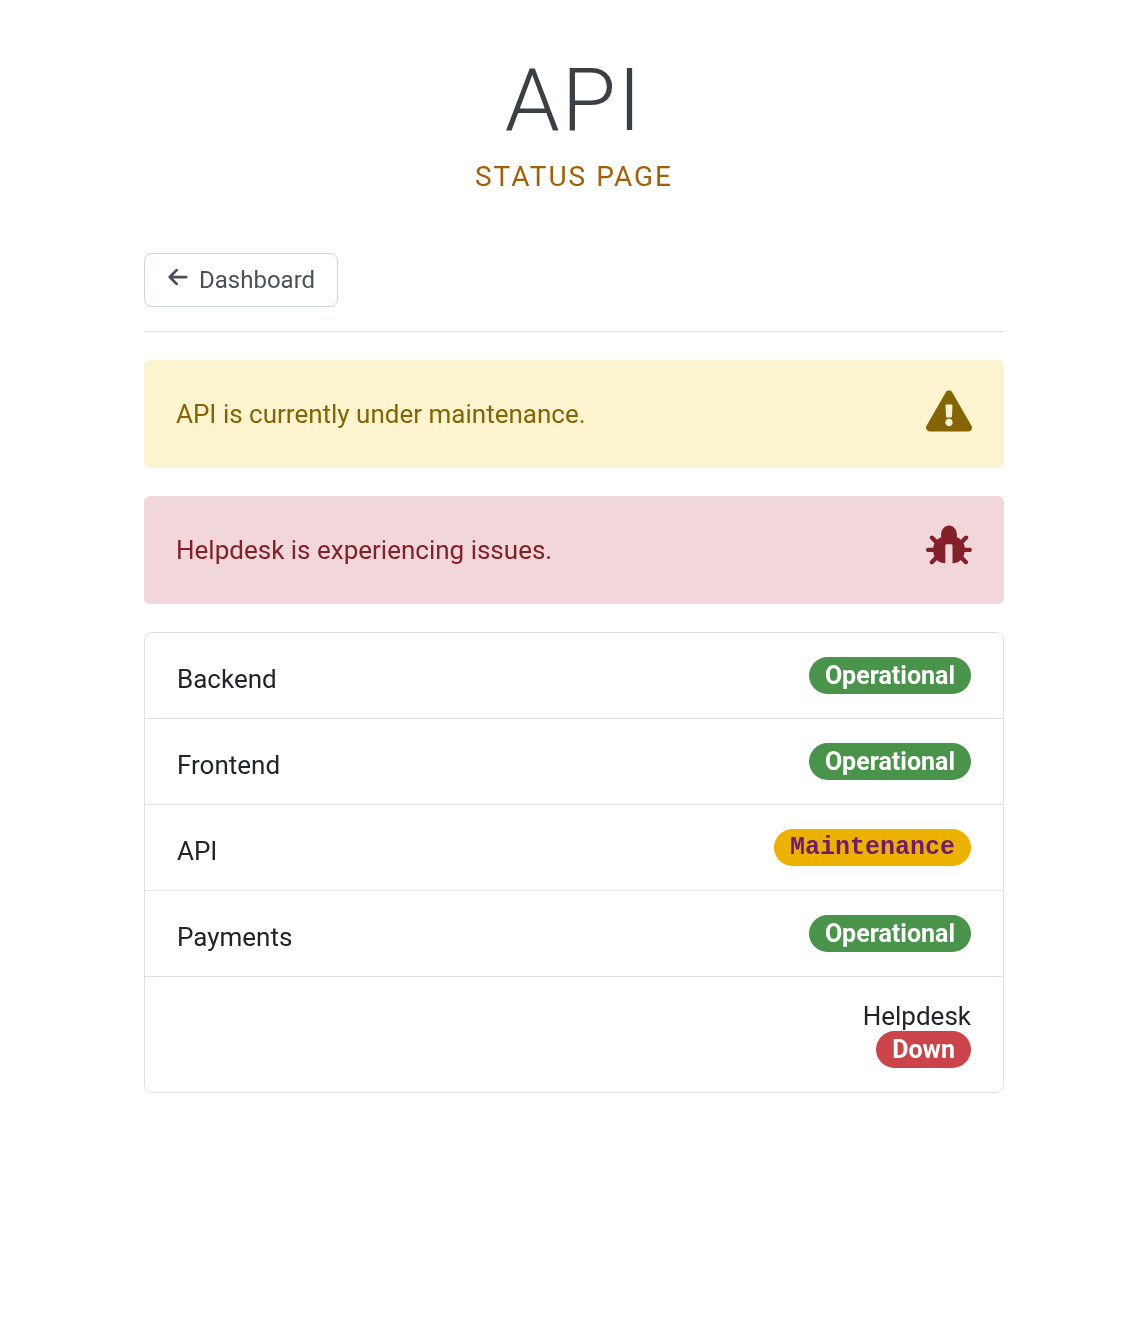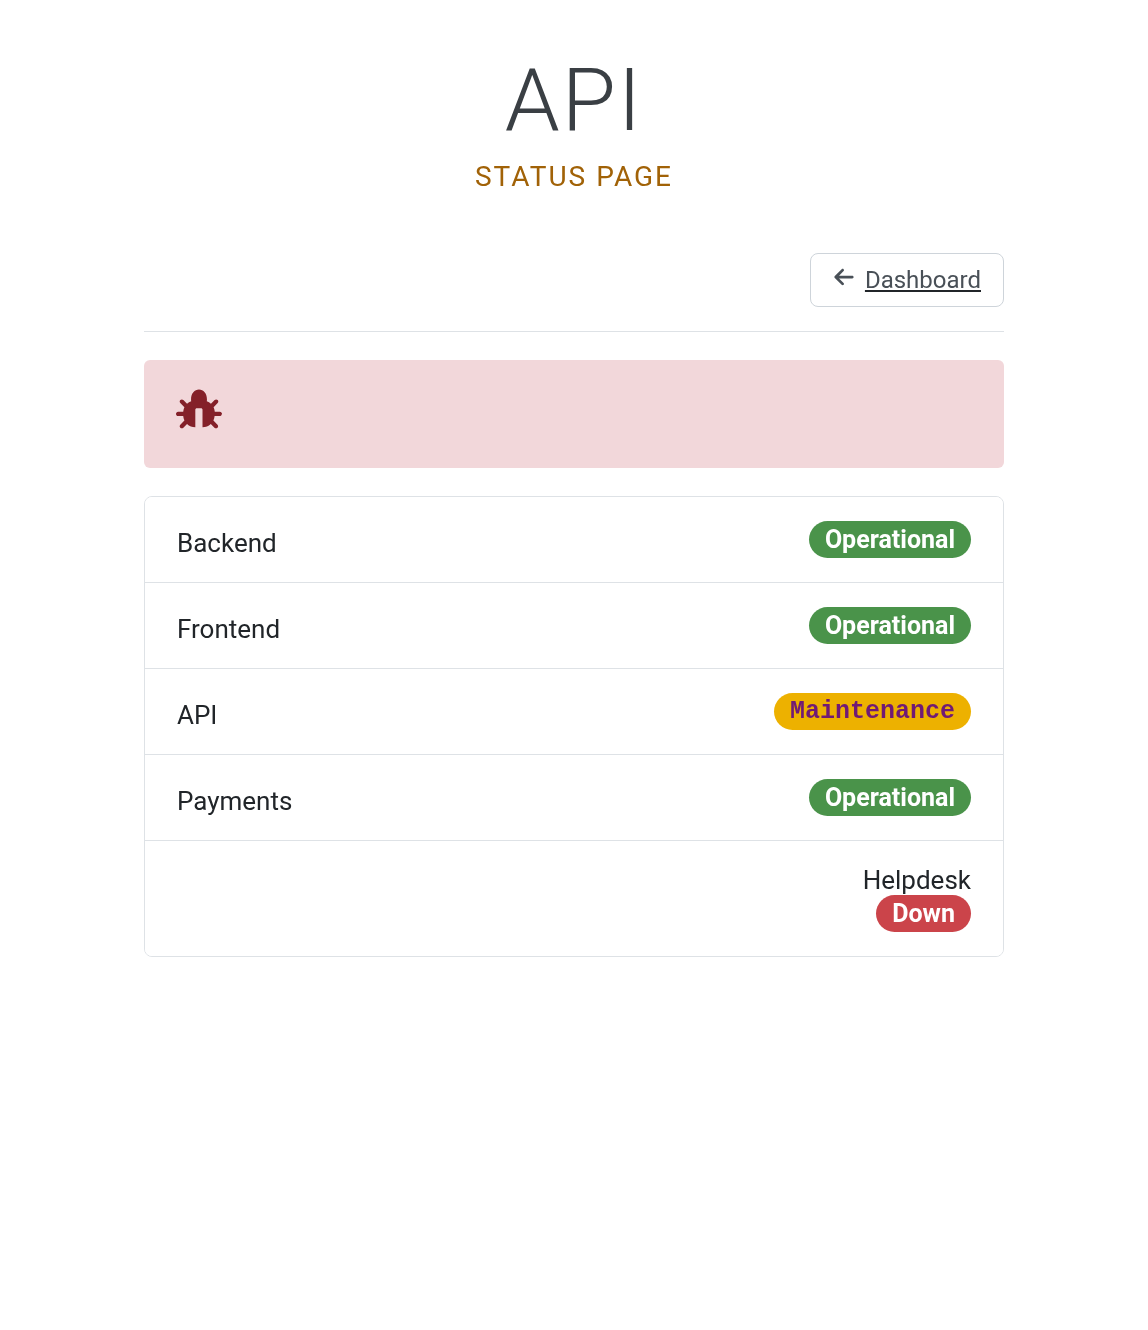--- a/index.html
+++ b/index.html
@@ -31,23 +31,22 @@
     }
     .header-subtitle {
       font-size: 28px;
       color: #a16207;
       letter-spacing: 2px;
       margin-top: 16px;
       font-weight: 400;
     }
     .actions {
       display: flex;
-      justify-content: flex-end;
+      justify-content: flex-start;
       margin-bottom: 24px;
-      text-decoration: underline;
     }
     .btn {
       display: inline-flex;
       align-items: center;
       gap: 10px;
       padding: 12px 22px;
       font-size: 24px;
       color: #495057;
       background: #ffffff;
       border: 1px solid #ced4da;
@@ -147,22 +146,31 @@
         <svg viewBox="0 0 448 512">
             <path d="M9.4 233.4c-12.5 12.5-12.5 32.8 0 45.3l160 160c12.5 12.5 32.8 12.5 45.3 0s12.5-32.8 0-45.3L109.3 288H416c17.7 0 32-14.3 32-32s-14.3-32-32-32H109.3l105.4-105.4c12.5-12.5 12.5-32.8 0-45.3s-32.8-12.5-45.3 0l-160 160z"></path>
           </svg>
       </span>
       <span>Dashboard</span>
     </button>
   </div>
 
   <hr>
 
+  <div class="alert alert-warning">
+    <span>API is currently under maintenance.</span>
+    <span>
+      <svg viewBox="0 0 576 512">
+          <path d="M569.5 440C588 472 564.8 512 527.9 512H48.1c-36.9 0-60-40-41.6-72L246.4 24c18.5-32 64.7-32 83.2 0l239.9 416zM288 354c-25.4 0-46 20.6-46 46s20.6 46 46 46 46-20.6 46-46-20.6-46-46-46zm-43.7-165.3l7.4 136c.3 6.4 5.6 11.3 12 11.3h48.5c6.4 0 11.6-5 12-11.3l7.4-136c.4-6.9-5.1-12.7-12-12.7h-63.4c-6.9 0-12.4 5.8-12 12.7z"></path>
+        </svg>
+    </span>
+  </div>
 
   <div class="alert alert-danger">
+    <span>Helpdesk is experiencing issues.</span>
     <span>
       <svg viewBox="0 0 512 512">
           <path d="M511.99 288c0-13.25-10.75-24-24-24h-56.25c-1.5-17.88-6.13-34.88-13.25-50.5l45.38-45.38c9.38-9.38 9.38-24.56 0-33.94-9.38-9.38-24.56-9.38-33.94 0l-40.88 40.88c-13.13-12.38-28.88-22.25-46.25-28.75 1.13-5.75 1.88-11.63 1.88-17.63C344.69 57.88 304.93 16 256 16s-88.69 41.88-88.69 112.69c0 6 .75 11.88 1.88 17.63-17.38 6.5-33.13 16.38-46.25 28.75l-40.88-40.88c-9.38-9.38-24.56-9.38-33.94 0-9.38 9.38-9.38 24.56 0 33.94l45.38 45.38c-7.13 15.63-11.75 32.63-13.25 50.5H24c-13.25 0-24 10.75-24 24s10.75 24 24 24h56.25c1.5 17.88 6.13 34.88 13.25 50.5l-45.38 45.38c-9.38 9.38-9.38 24.56 0 33.94 4.69 4.69 10.81 7.03 16.97 7.03s12.28-2.34 16.97-7.03l40.88-40.88c24.38 23 56.63 37.06 92.06 37.06V240c0-8.84 7.16-16 16-16h48c8.84 0 16 7.16 16 16v198c35.44 0 67.69-14.06 92.06-37.06l40.88 40.88c4.69 4.69 10.81 7.03 16.97 7.03s12.28-2.34 16.97-7.03c9.38-9.38 9.38-24.56 0-33.94l-45.38-45.38c7.13-15.63 11.75-32.63 13.25-50.5h56.25c13.26 0 24.01-10.75 24.01-24z"></path>
         </svg>
     </span>
   </div>
 
   <div class="list-group">
     <div class="list-item">
       <span>Backend</span>

